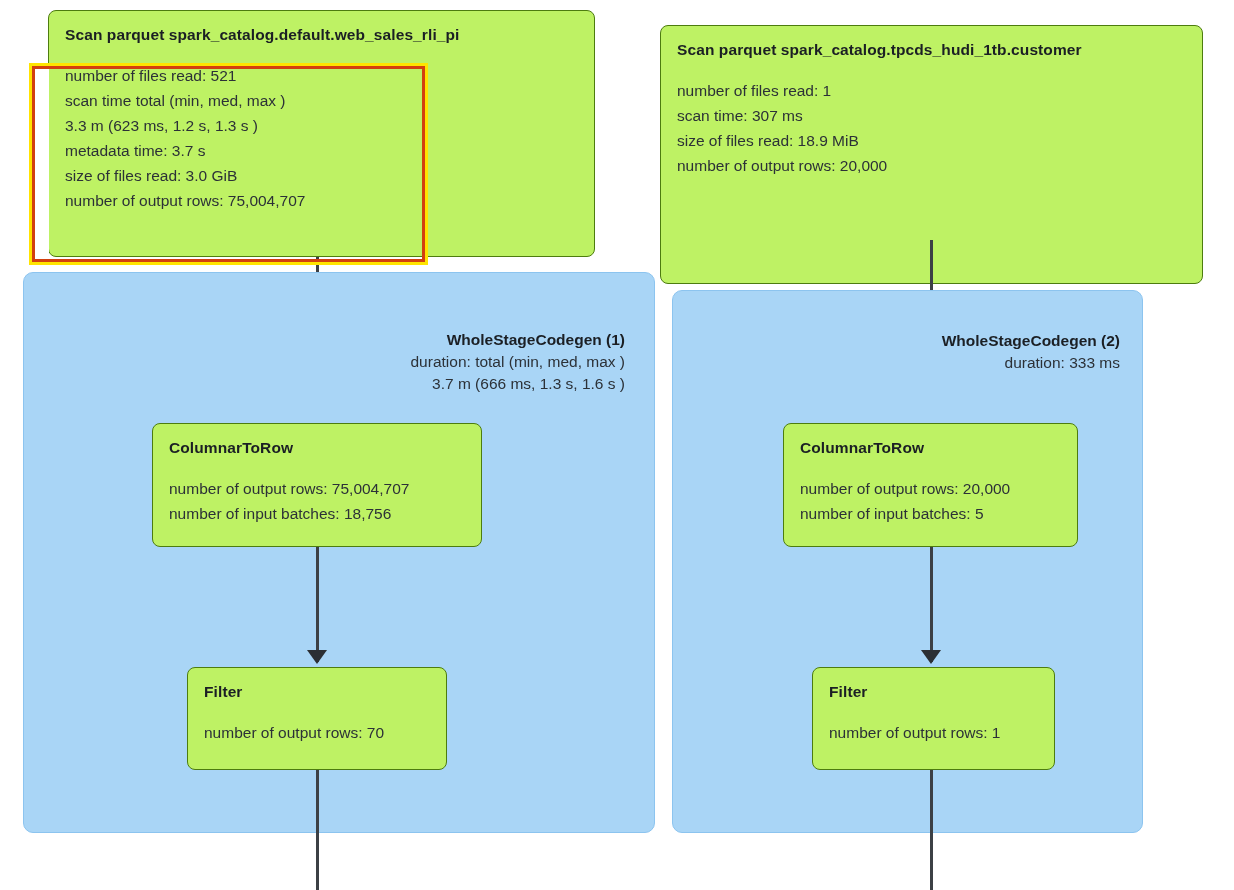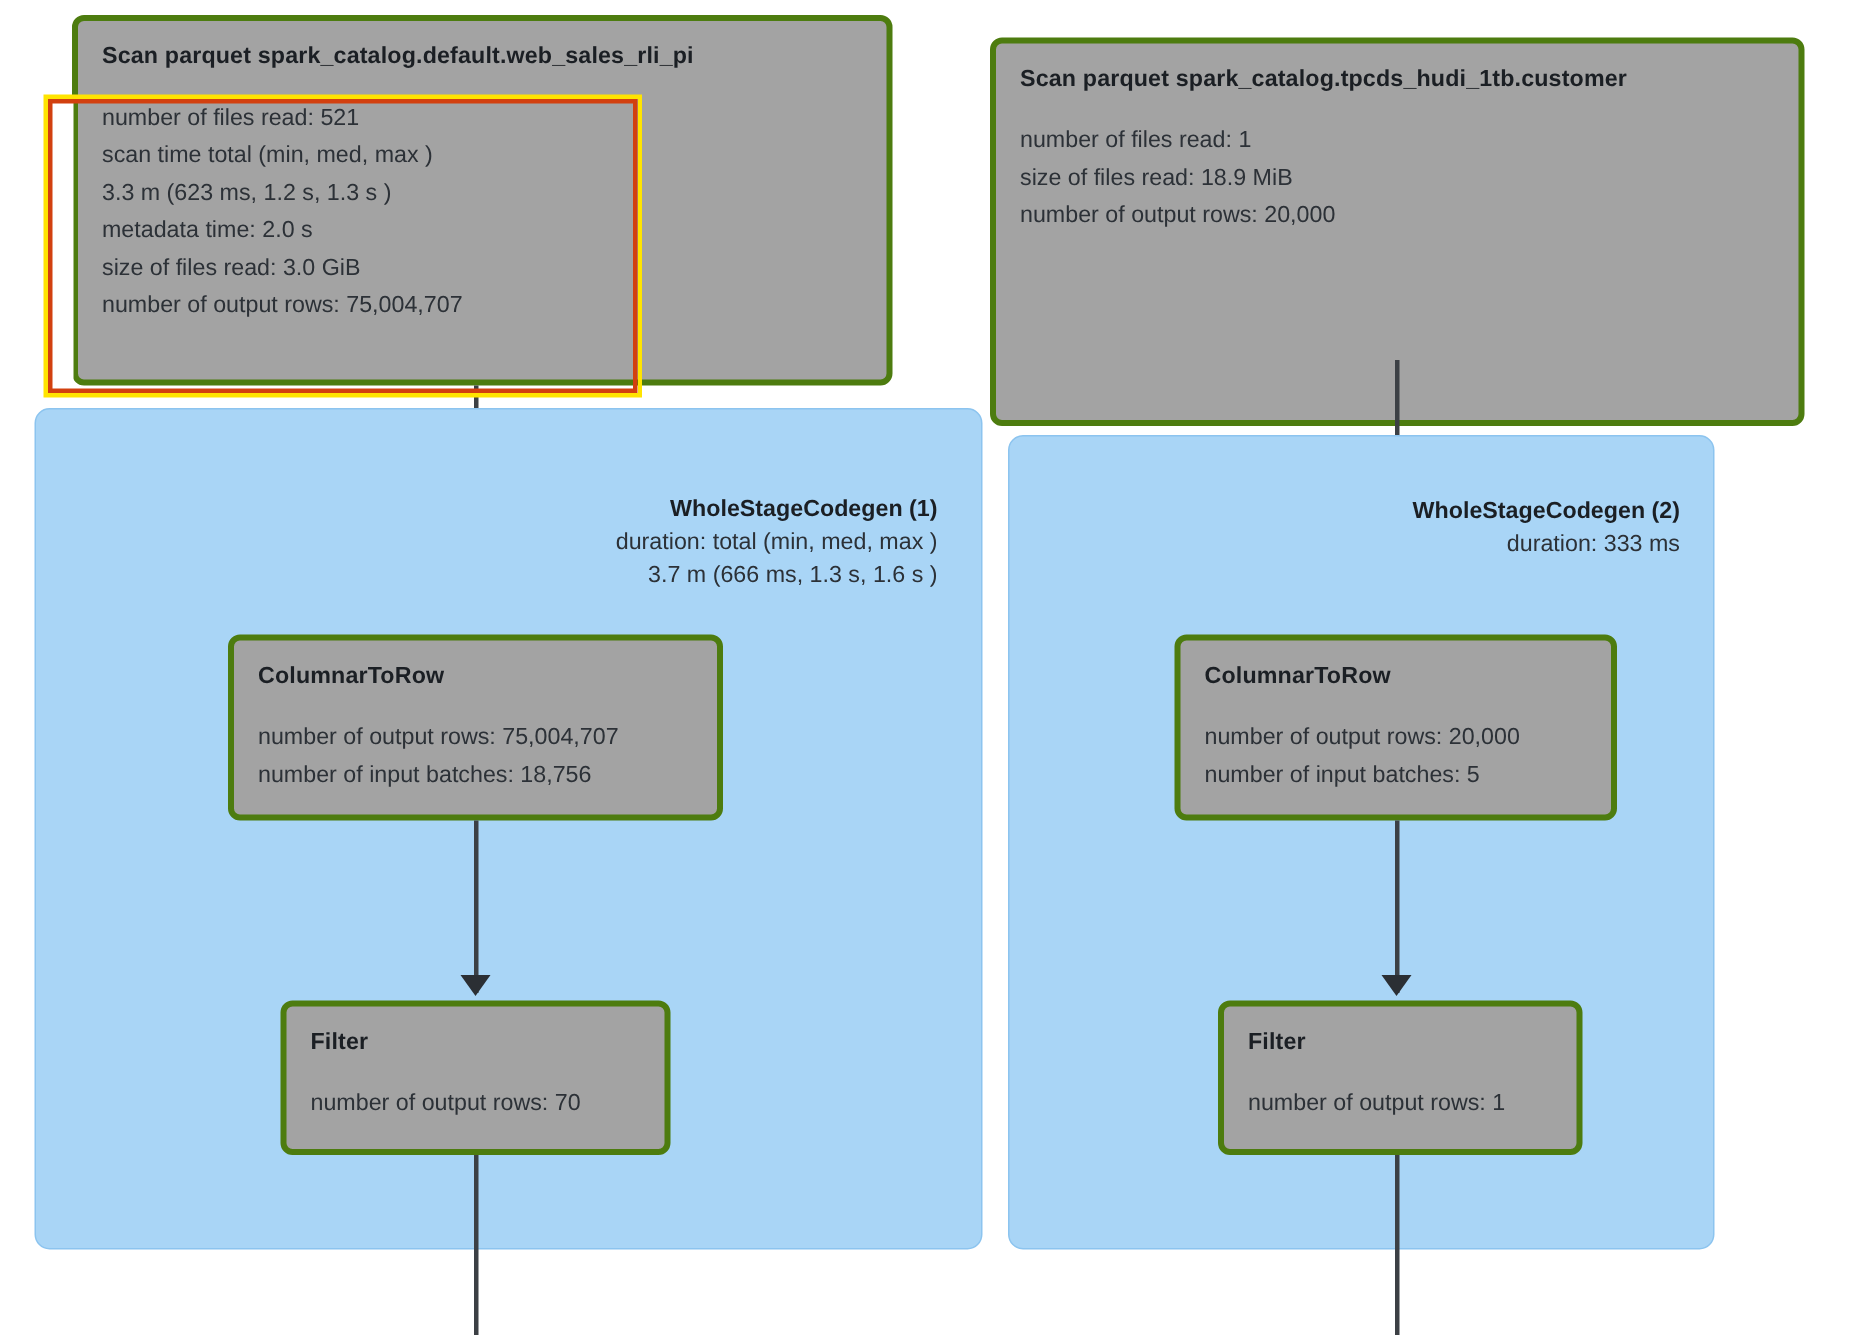--- a/index.html
+++ b/index.html
@@ -16,22 +16,22 @@
     width: 1234px;
     height: 890px;
     background: #ffffff;
     overflow: hidden;
   }
 
   
   .node {
     position: absolute;
     box-sizing: border-box;
-    background: #a3a3a3;
-    border: 4px solid #4d7c0f;
+    background: #bef264;
+    border: 1px solid #4d7c0f;
     border-radius: 8px;
     color: #20242a;
     padding: 14px 16px 14px 16px;
   }
   .node .title {
     font-weight: bold;
     font-size: 15.5px;
     letter-spacing: 0.1px;
     color: #1b1f24;
     line-height: 20px;
@@ -109,21 +109,21 @@
 <body>
 
 <div id="canvas">
 
   <div class="node" style="left:48px; top:10px; width:547px; height:247px;">
     <div class="title">Scan parquet spark_catalog.default.web_sales_rli_pi</div>
     <div class="metrics">
       <div>number of files read: 521</div>
       <div>scan time total (min, med, max )</div>
       <div>3.3 m (623 ms, 1.2 s, 1.3 s )</div>
-      <div>metadata time: 2.0 s</div>
+      <div>metadata time: 3.7 s</div>
       <div>size of files read: 3.0 GiB</div>
       <div>number of output rows: 75,004,707</div>
     </div>
   </div>
 
   <div class="highlight-fill-left" style="left:35px; top:68px; width:14px; height:190px;"></div>
 
   <div class="highlight" style="left:32px; top:66px; width:393px; height:196px;"></div>
 
   <div class="edge" style="left:316px; top:257px; height:161px;"></div>
@@ -156,20 +156,21 @@
       <div>number of output rows: 70</div>
     </div>
   </div>
 
   <div class="edge" style="left:316px; top:770px; height:120px;"></div>
 
   <div class="node" style="left:660px; top:25px; width:543px; height:259px;">
     <div class="title">Scan parquet spark_catalog.tpcds_hudi_1tb.customer</div>
     <div class="metrics">
       <div>number of files read: 1</div>
+      <div>scan time: 307 ms</div>
       <div>size of files read: 18.9 MiB</div>
       <div>number of output rows: 20,000</div>
     </div>
   </div>
 
   <div class="edge" style="left:930px; top:240px; height:178px;"></div>
   <div class="arrowhead" style="left:921px; top:406px;"></div>
 
   <div class="stage" style="left:672px; top:290px; width:471px; height:543px;">
   </div>

